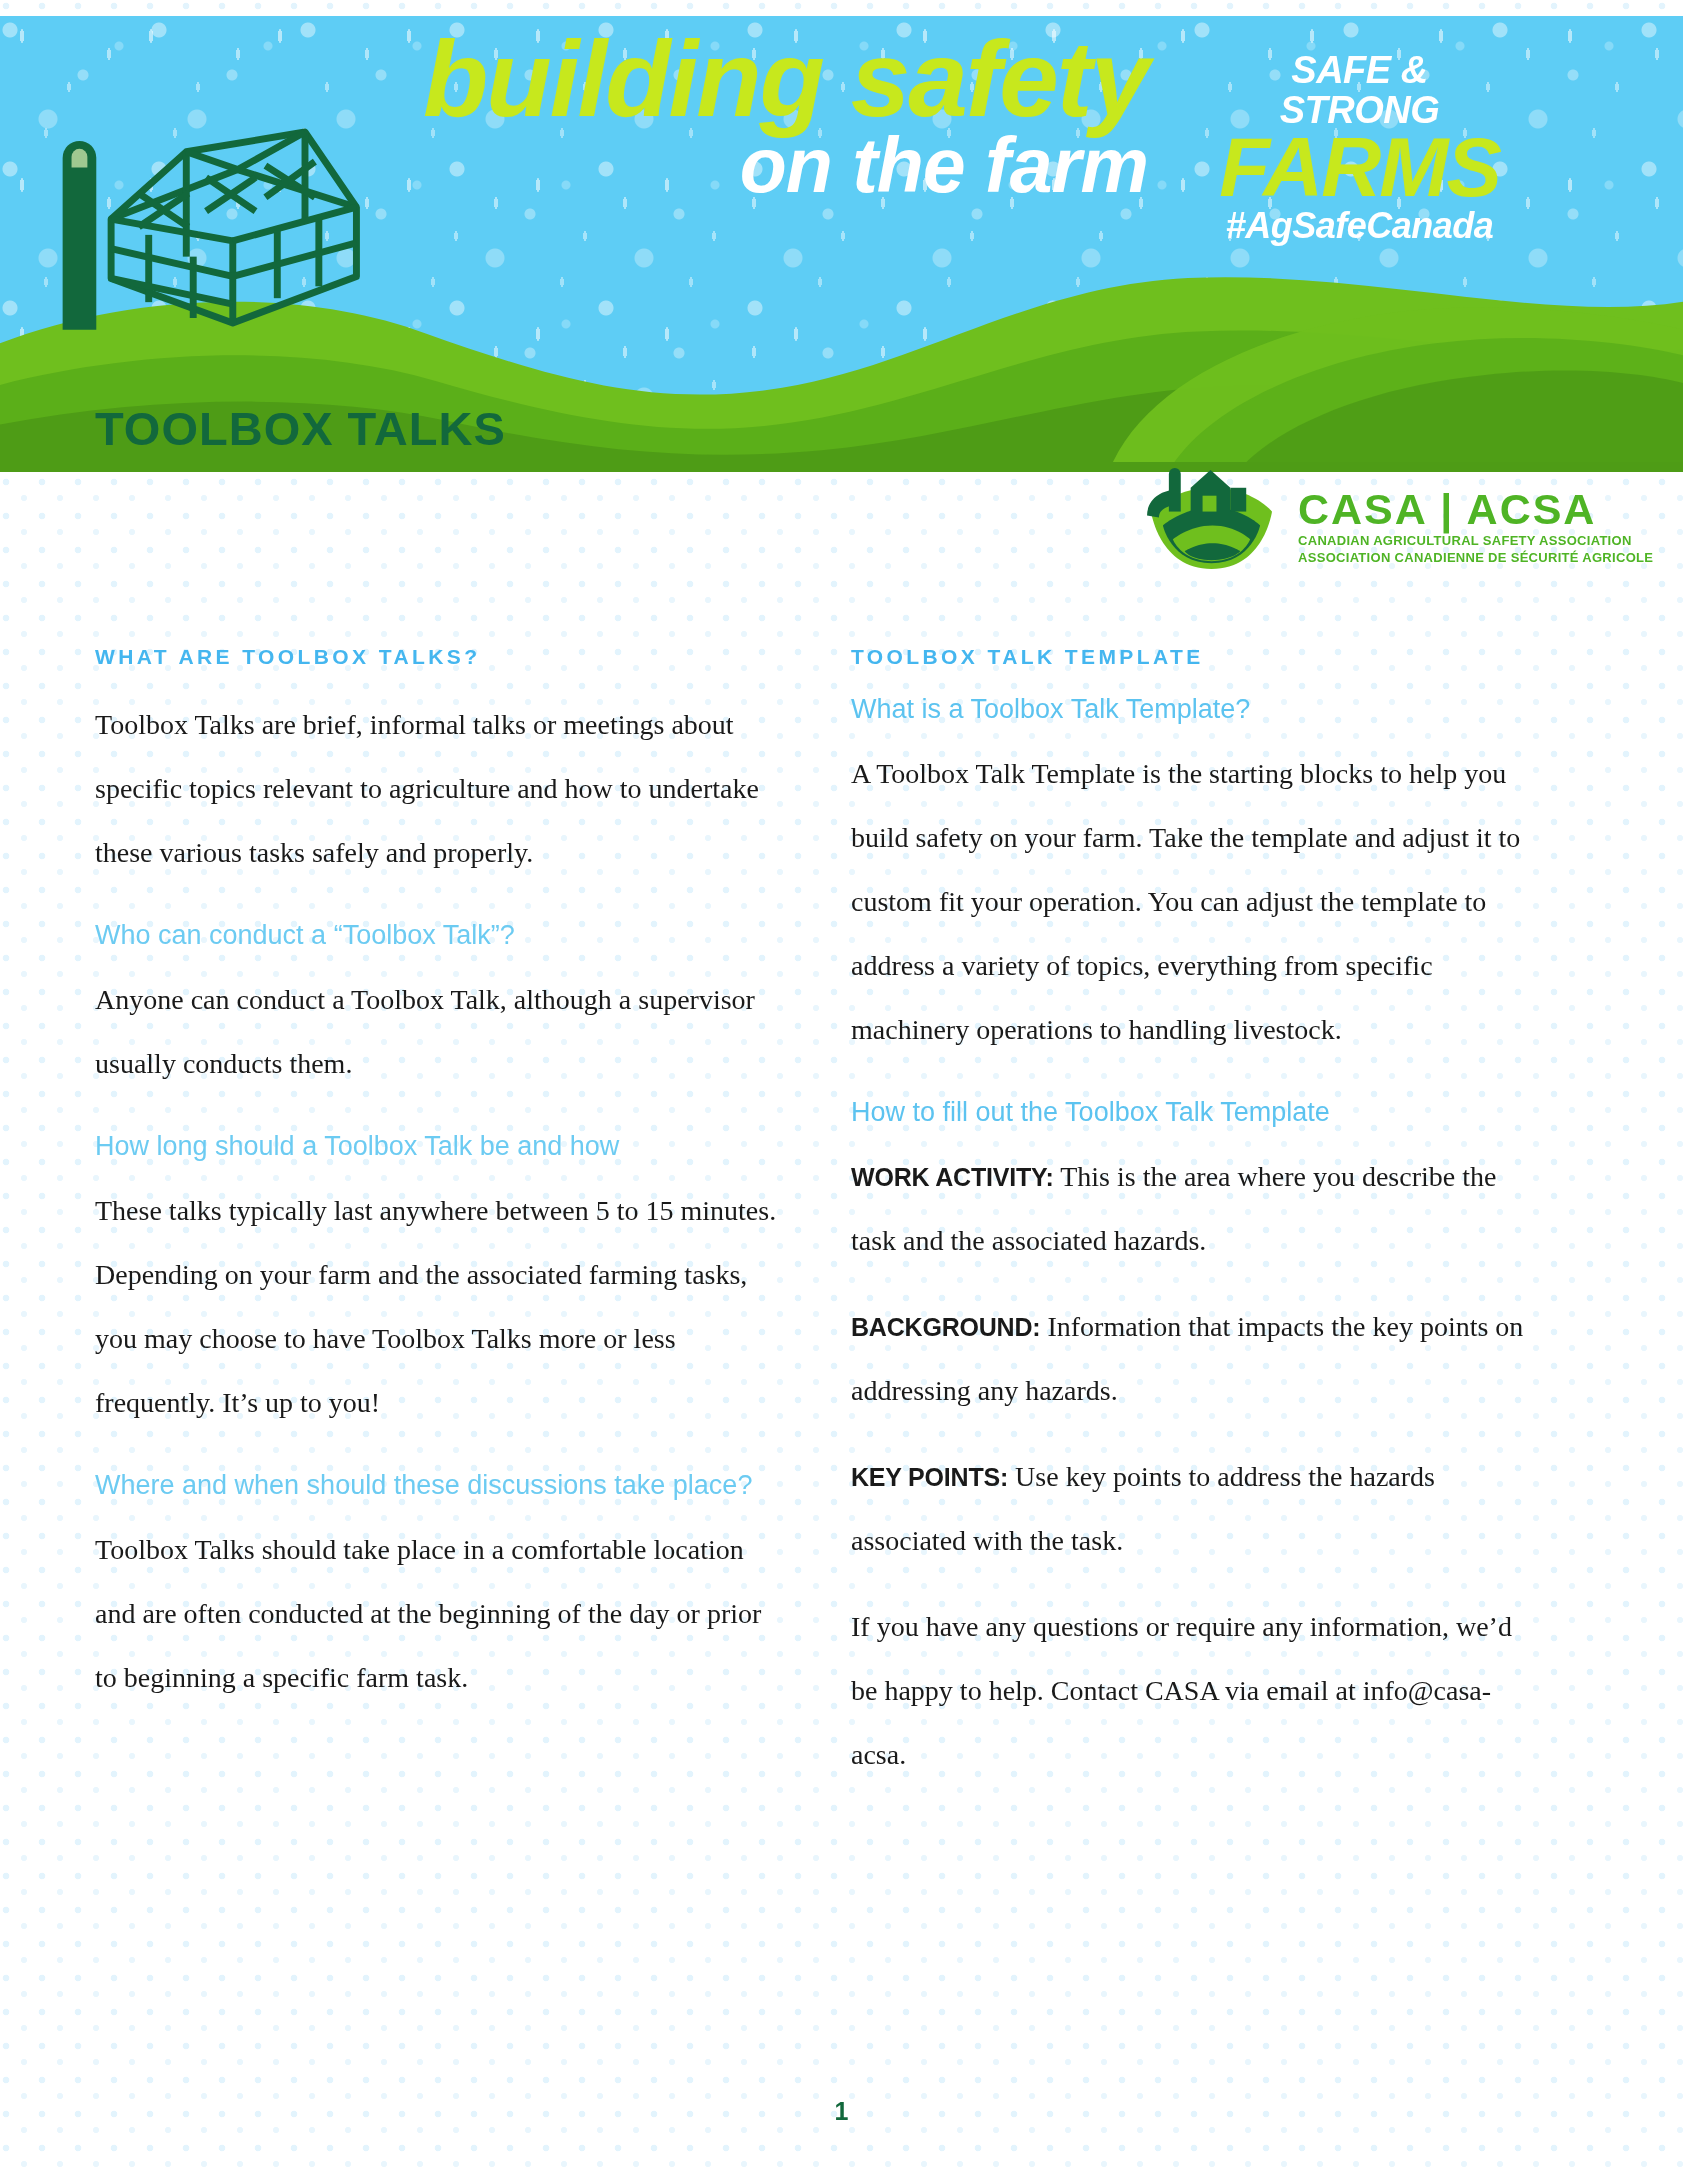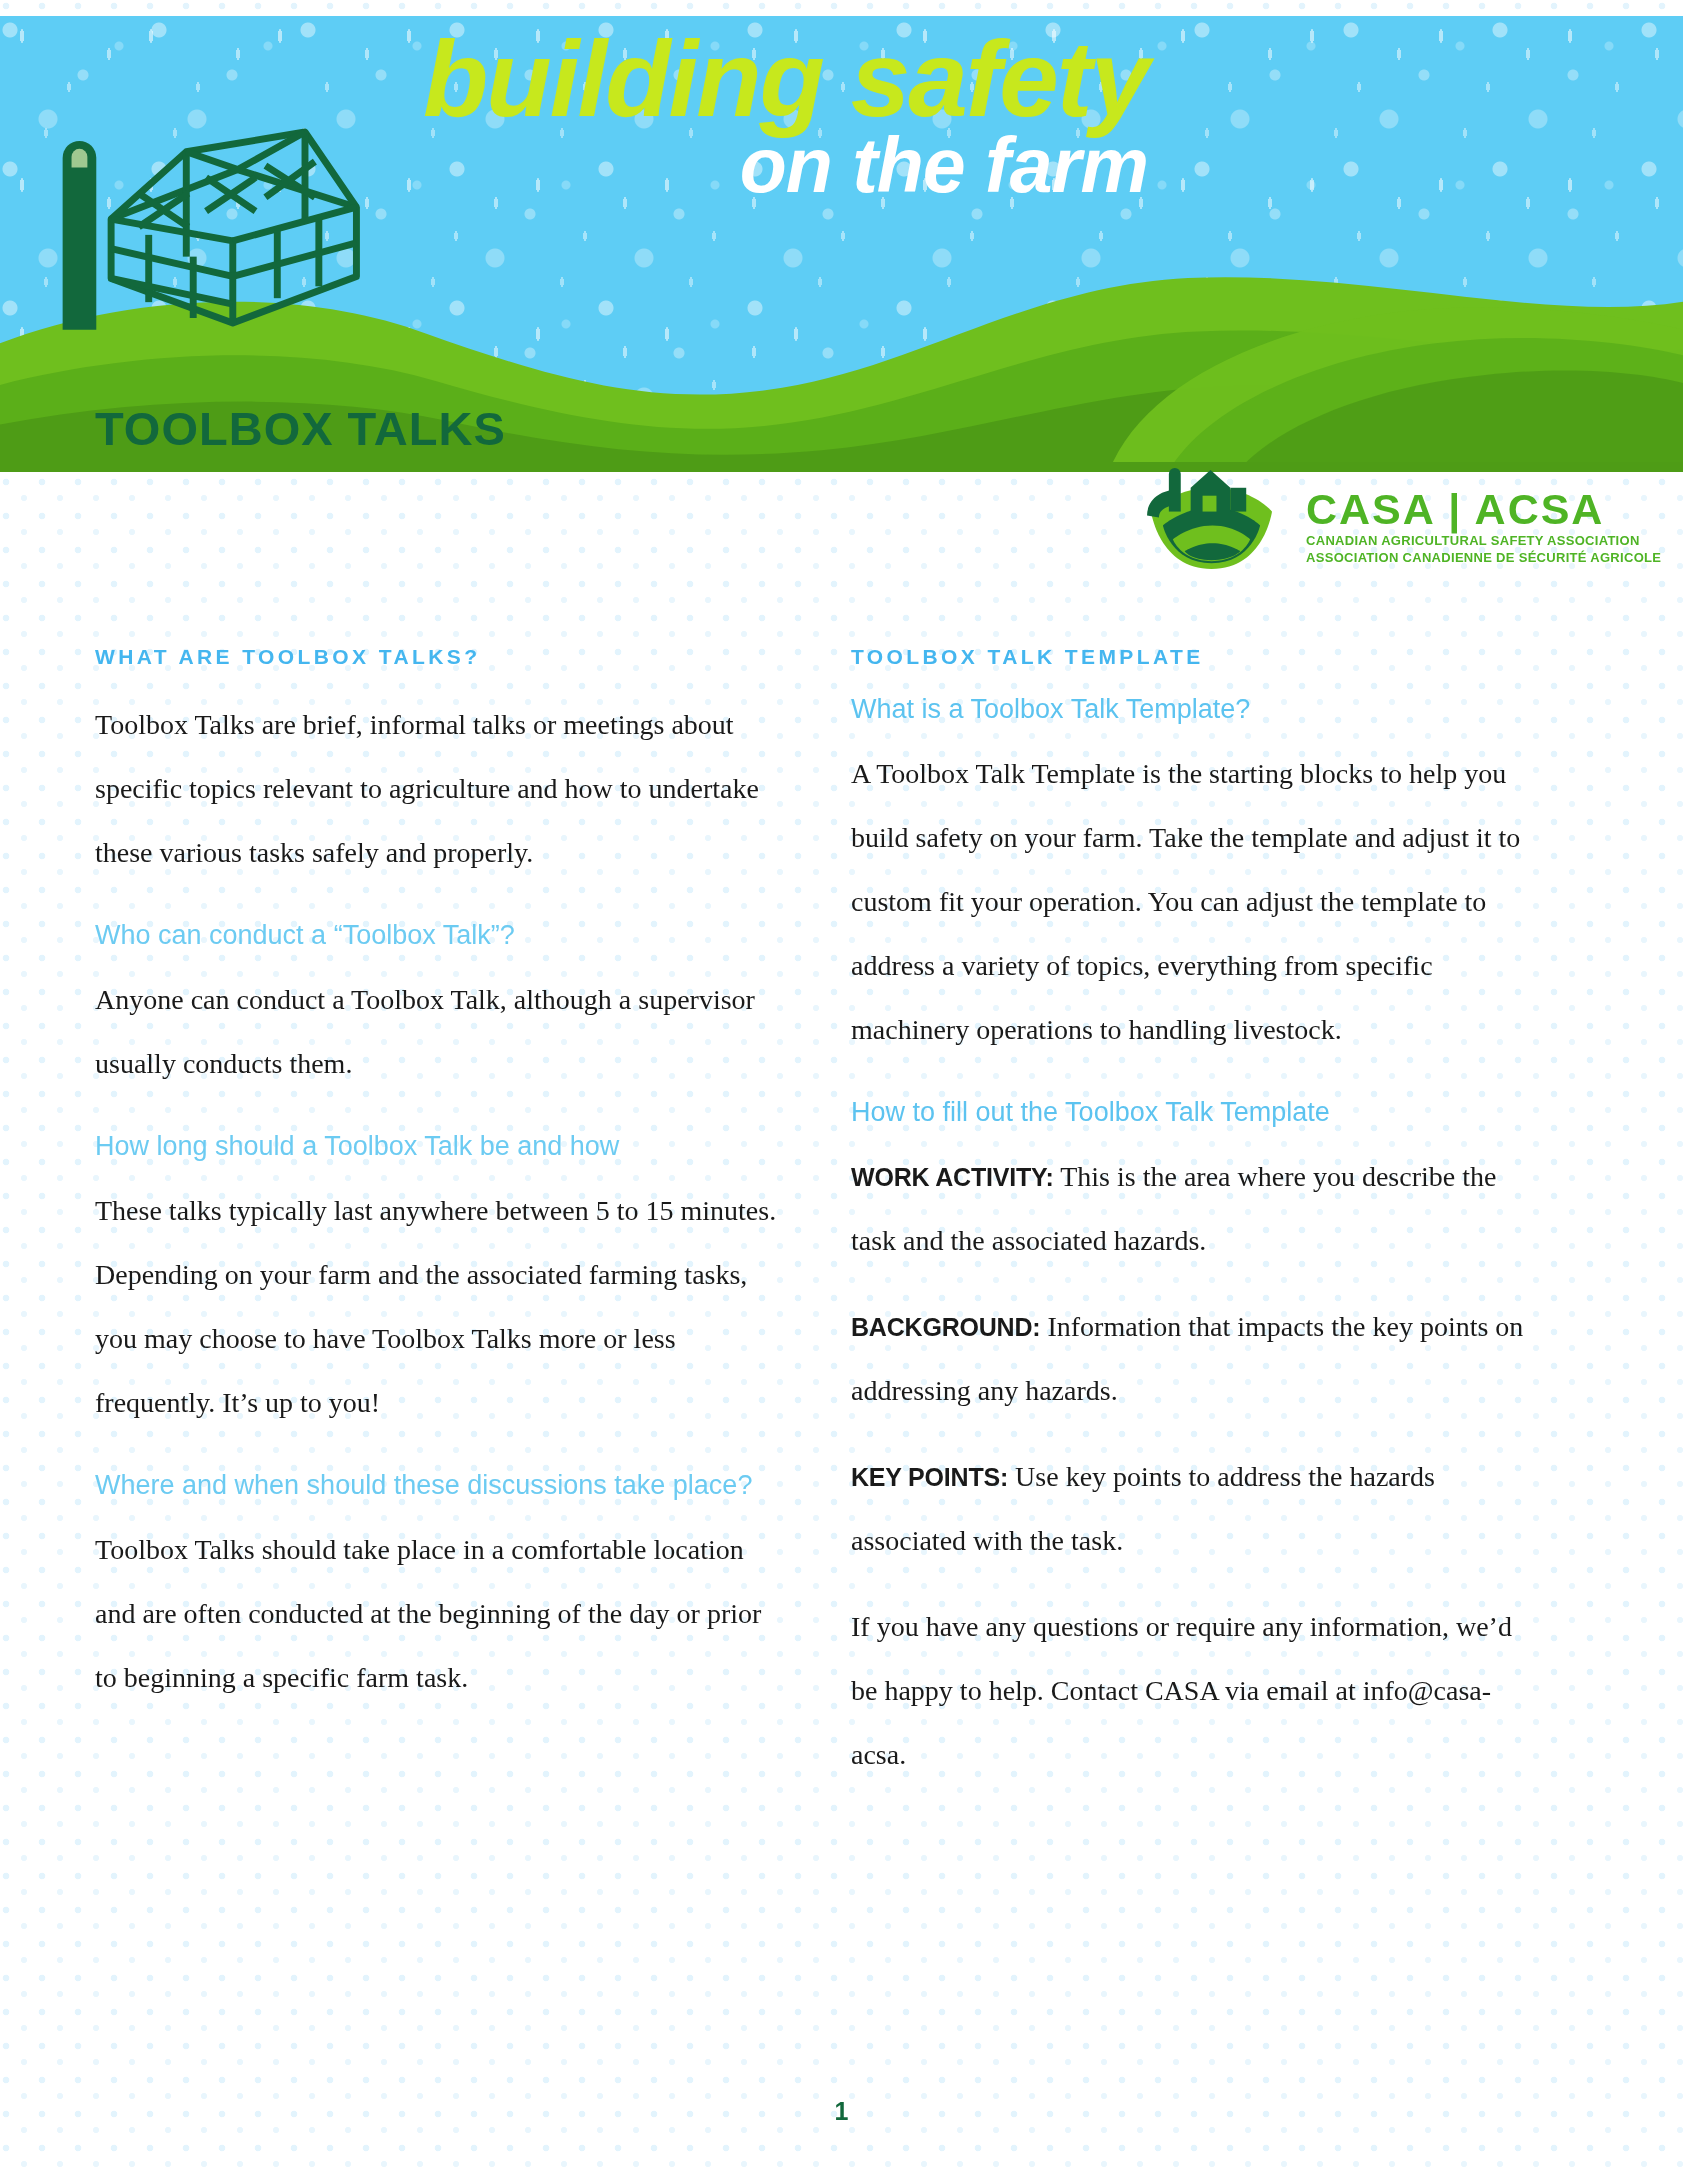--- a/index.html
+++ b/index.html
@@ -154,21 +154,21 @@
     letter-spacing: 0.5px;
     margin: 8px 0 0 0;
   }
 
   
   .casa-logo {
     position: absolute;
     left: 1139px; top: 460px;
     display: flex;
     align-items: center;
-    gap: 22px;
+    gap: 14px;
   }
   .casa-mark { width: 145px; height: 119px; flex: none; }
   .casa-text { padding-top: 12px; }
   .casa-name {
     font-size: 43px;
     line-height: 46px;
     font-weight: bold;
     color: #4fb425;
     letter-spacing: 2px;
     white-space: nowrap;
@@ -281,20 +281,25 @@
           <path d="M178,68 L228,102 M228,68 L178,102"></path>
           <path d="M238,56 L288,88 M288,52 L238,88"></path>
         </g>
       </svg>
 
       <div class="headline">
         <span class="headline-1">building safety</span>
         <span class="headline-2">on the farm</span>
       </div>
 
+      <div class="brandmark">
+        <span class="brand-1">SAFE &amp; STRONG</span>
+        <span class="brand-2">FARMS</span>
+        <span class="brand-3">#AgSafeCanada</span>
+      </div>
     </div>
 
     <div class="title-area">
       <h1 class="doc-title">TOOLBOX TALKS</h1>
     </div>
 
     <div class="casa-logo">
       <svg class="casa-mark" viewBox="0 0 146 120">
         <path d="M12,52 C12,52 34,28 74,28 C114,28 134,52 134,52
                  C134,52 126,110 73,110 C20,110 12,52 12,52 Z" fill="#6FBF1E"></path>

